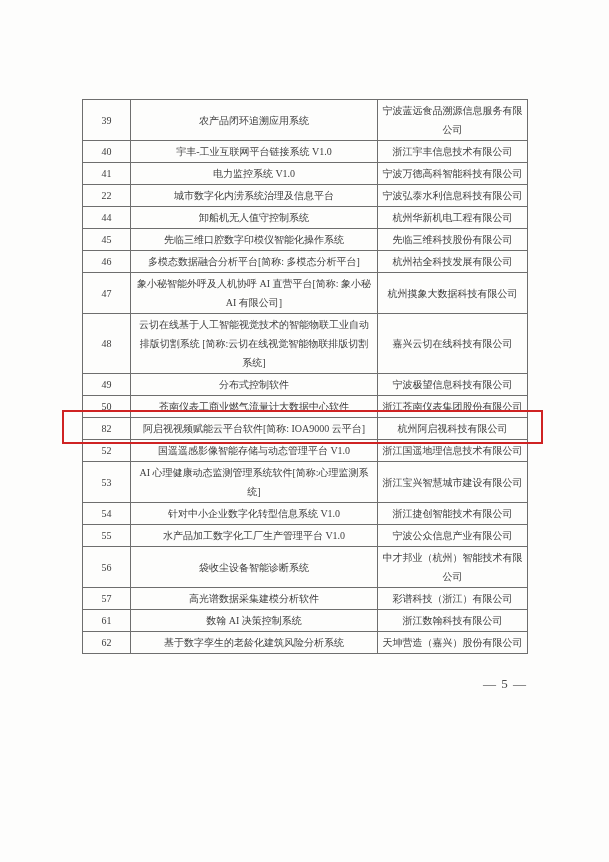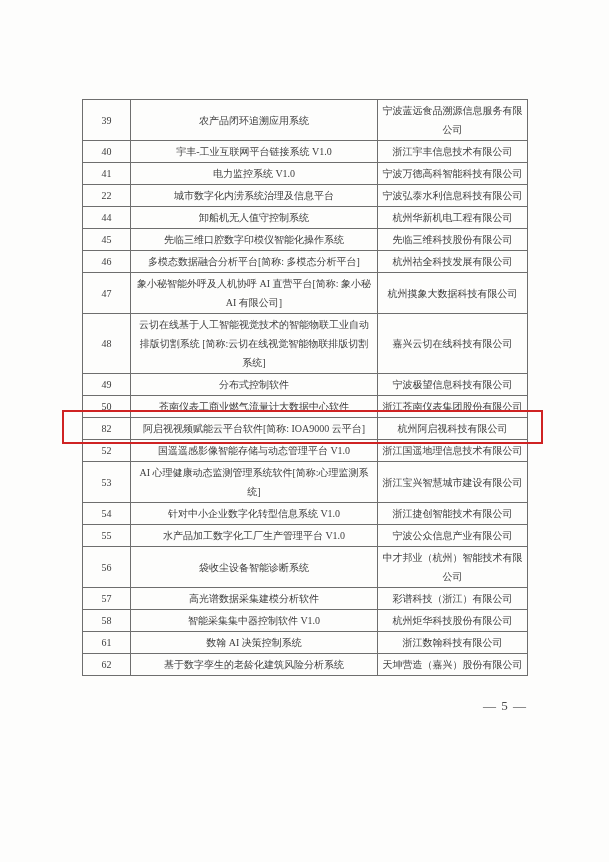--- a/index.html
+++ b/index.html
@@ -139,25 +139,20 @@
             <td class="no-cell">56</td>
             <td class="sw-cell">袋收尘设备智能诊断系统</td>
             <td class="co-cell">中才邦业（杭州）智能技术有限公司</td>
           </tr>
           <tr>
             <td class="no-cell">57</td>
             <td class="sw-cell">高光谱数据采集建模分析软件</td>
             <td class="co-cell">彩谱科技（浙江）有限公司</td>
           </tr>
           <tr>
-            <td class="no-cell">58</td>
-            <td class="sw-cell">智能采集集中器控制软件 V1.0</td>
-            <td class="co-cell">杭州炬华科技股份有限公司</td>
-          </tr>
-          <tr>
             <td class="no-cell">61</td>
             <td class="sw-cell">数翰 AI 决策控制系统</td>
             <td class="co-cell">浙江数翰科技有限公司</td>
           </tr>
           <tr>
             <td class="no-cell">62</td>
             <td class="sw-cell">基于数字孪生的老龄化建筑风险分析系统</td>
             <td class="co-cell">天坤营造（嘉兴）股份有限公司</td>
           </tr>
         </tbody>

